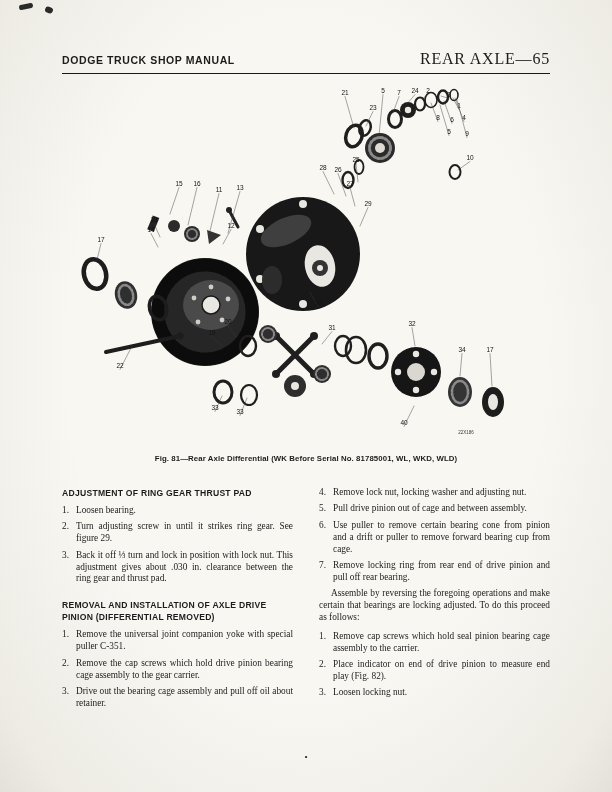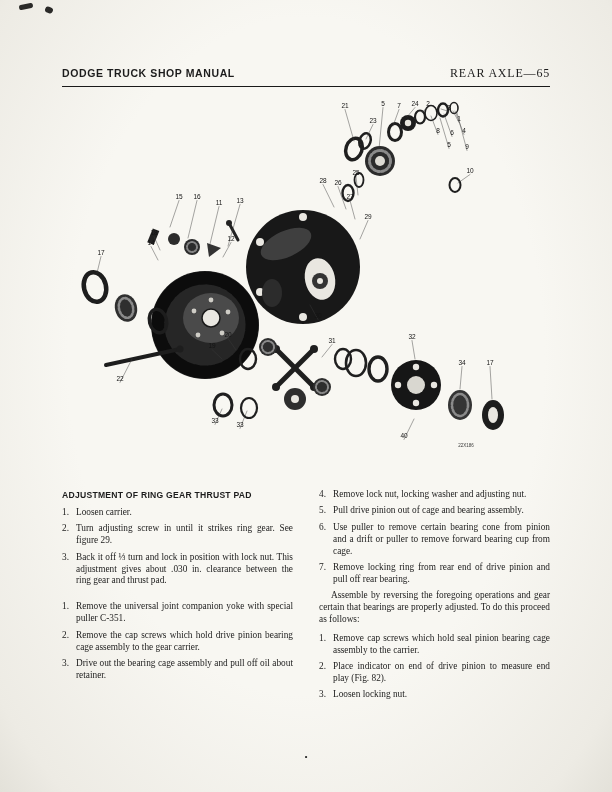--- a/index.html
+++ b/index.html
@@ -4,24 +4,24 @@
 <style>
   * { box-sizing: border-box; margin: 0; padding: 0; }
   html, body { width: 612px; height: 792px; }
   body {
     position: relative;
     background: radial-gradient(ellipse at 50% 45%, #f8f7f2 55%, #edebe4 90%, #e3e1d9 100%);
     font-family: "Liberation Serif", serif;
     color: #1c1c1c;
     overflow: hidden;
   }
-  .content { margin: 16px 62px; }
+  .content { margin: 0 62px; }
   .header { display: flex; justify-content: space-between; align-items: baseline; padding-top: 50px; }
   .header-left { font-family: "Liberation Sans", sans-serif; font-weight: bold; font-size: 10.5px; letter-spacing: 0.6px; }
-  .header-right { font-family: "Liberation Serif", serif; font-size: 12px; letter-spacing: 0.8px; }
+  .header-right { font-family: "Liberation Serif", serif; font-size: 16px; letter-spacing: 0.8px; }
   .rule { border-top: 1.6px solid #1a1a1a; margin-top: 5px; }
   .figure { margin-top: 10px; position: relative; height: 368px; }
   svg { display: block; }
   svg text.callout { font: 6.5px "Liberation Sans", sans-serif; fill: #141414; text-anchor: middle; }
   svg .leader { stroke: #3a3a3a; stroke-width: 0.45; }
   svg .part-code { font: 4.5px "Liberation Sans", sans-serif; fill: #3a3a3a; }
   .caption {
     text-align: center; font-family: "Liberation Sans", sans-serif; font-weight: bold;
     font-size: 7.8px; margin-top: 2px; letter-spacing: 0.1px;
   }
@@ -232,41 +232,43 @@
             <line x1="428" y1="269.5" x2="430" y2="302" class="leader"></line>
             <text x="428" y="268" class="callout">17</text>
             <line x1="342" y1="342.5" x2="352" y2="322" class="leader"></line>
             <text x="342" y="341" class="callout">40</text>
           </g>
         <text class="part-code" x="404" y="350" text-anchor="middle">22X186</text>
       </g>
     </svg>
   </div>
 
+  <div class="caption">Fig. 81—Rear Axle Differential (WK Before Serial No. 81785001, WL, WKD, WLD)</div>
 
   <div class="columns">
 
     <div class="col">
       <div class="sec">
         <div class="sec-heading">ADJUSTMENT OF RING GEAR THRUST PAD</div>
         <div class="li">
           <span class="num">1.</span>
-          <span class="txt">Loosen carrier.</span>
+          <span class="txt">Loosen bearing.</span>
         </div>
         <div class="li">
           <span class="num">2.</span>
           <span class="txt">Turn adjusting screw in until it strikes ring gear. See figure 29.</span>
         </div>
         <div class="li">
           <span class="num">3.</span>
           <span class="txt">Back it off ⅓ turn and lock in position with lock nut. This adjustment gives about .030 in. clearance between the ring gear and thrust pad.</span>
         </div>
       </div>
 
       <div class="sec">
+        <div class="sec-heading">REMOVAL AND INSTALLATION OF AXLE DRIVE PINION (DIFFERENTIAL REMOVED)</div>
         <div class="li">
           <span class="num">1.</span>
           <span class="txt">Remove the universal joint companion yoke with special puller C-351.</span>
         </div>
         <div class="li">
           <span class="num">2.</span>
           <span class="txt">Remove the cap screws which hold drive pinion bearing cage assembly to the gear carrier.</span>
         </div>
         <div class="li">
           <span class="num">3.</span>
@@ -275,32 +277,32 @@
       </div>
     </div>
 
     <div class="col">
       <div class="li">
         <span class="num">4.</span>
         <span class="txt">Remove lock nut, locking washer and adjusting nut.</span>
       </div>
       <div class="li">
         <span class="num">5.</span>
-        <span class="txt">Pull drive pinion out of cage and bearing assembly.</span>
+        <span class="txt">Pull drive pinion out of cage and between assembly.</span>
       </div>
       <div class="li">
         <span class="num">6.</span>
         <span class="txt">Use puller to remove certain bearing cone from pinion and a drift or puller to remove forward bearing cup from cage.</span>
       </div>
       <div class="li">
         <span class="num">7.</span>
         <span class="txt">Remove locking ring from rear end of drive pinion and pull off rear bearing.</span>
       </div>
 
-      <div class="para">Assemble by reversing the foregoing operations and gear certain that bearings are properly adjusted. To do this proceed as follows:</div>
+      <div class="para">Assemble by reversing the foregoing operations and make certain that bearings are locking adjusted. To do this proceed as follows:</div>
 
       <div class="li">
         <span class="num">1.</span>
         <span class="txt">Remove cap screws which hold seal pinion bearing cage assembly to the carrier.</span>
       </div>
       <div class="li">
         <span class="num">2.</span>
         <span class="txt">Place indicator on end of drive pinion to measure end play (Fig. 82).</span>
       </div>
       <div class="li">

